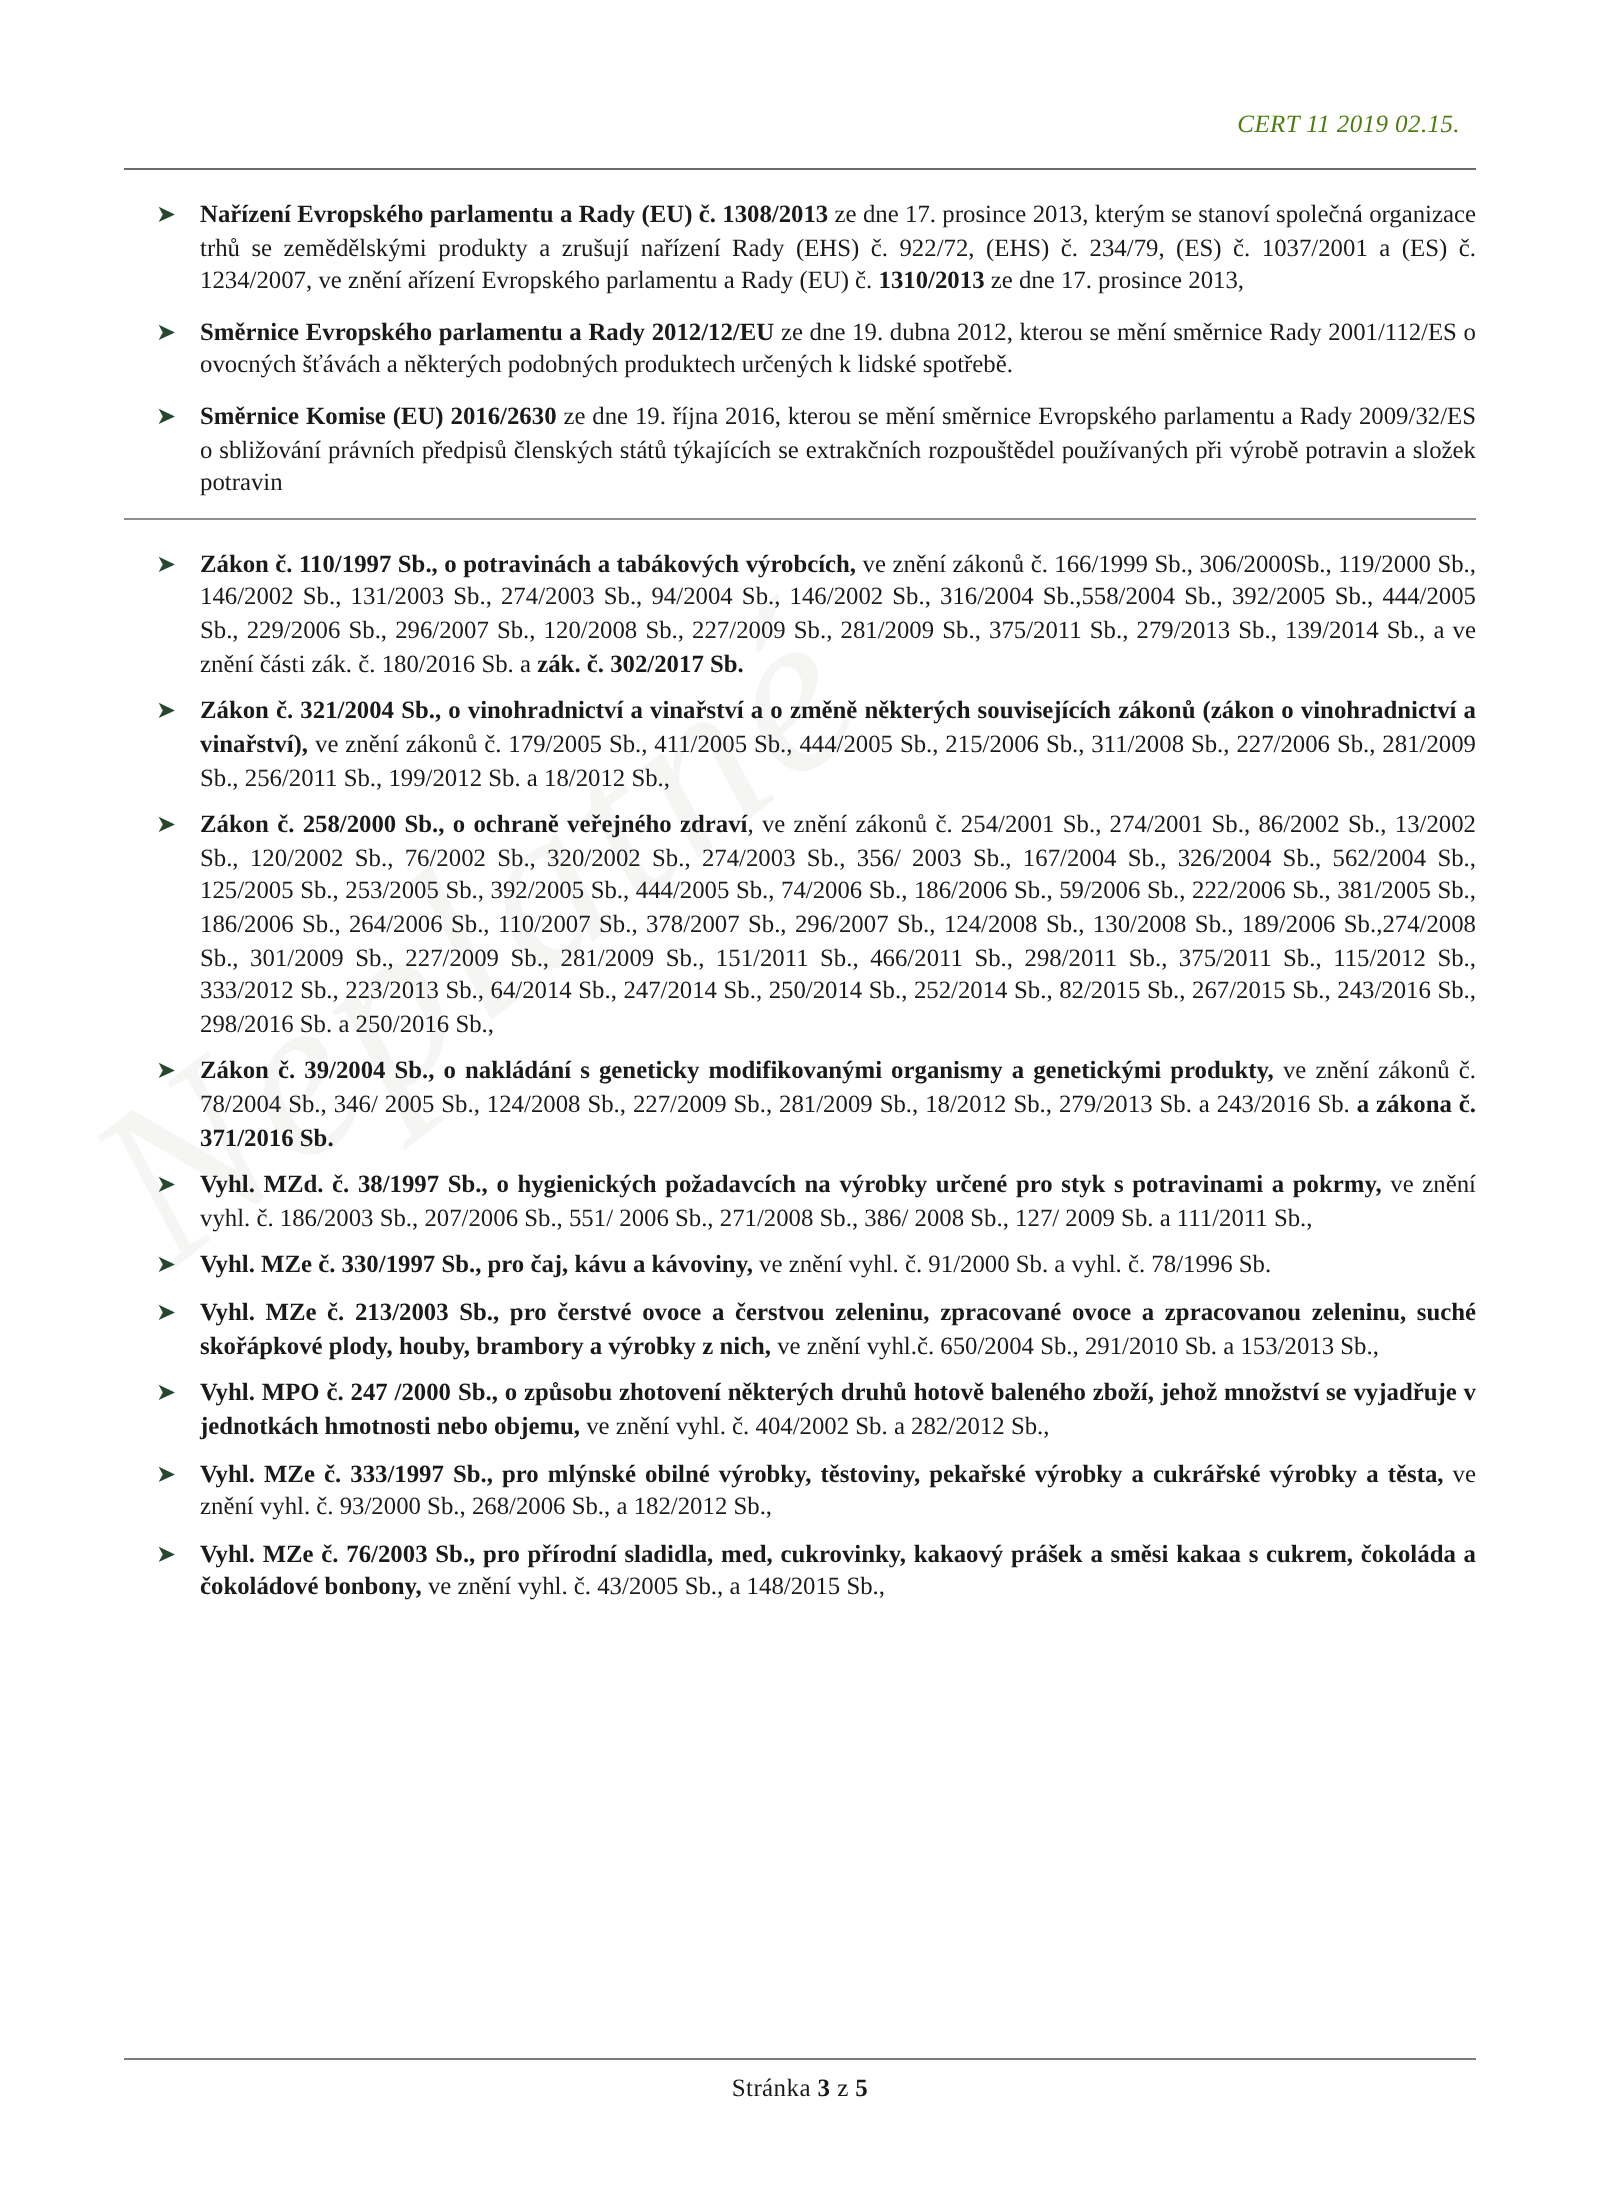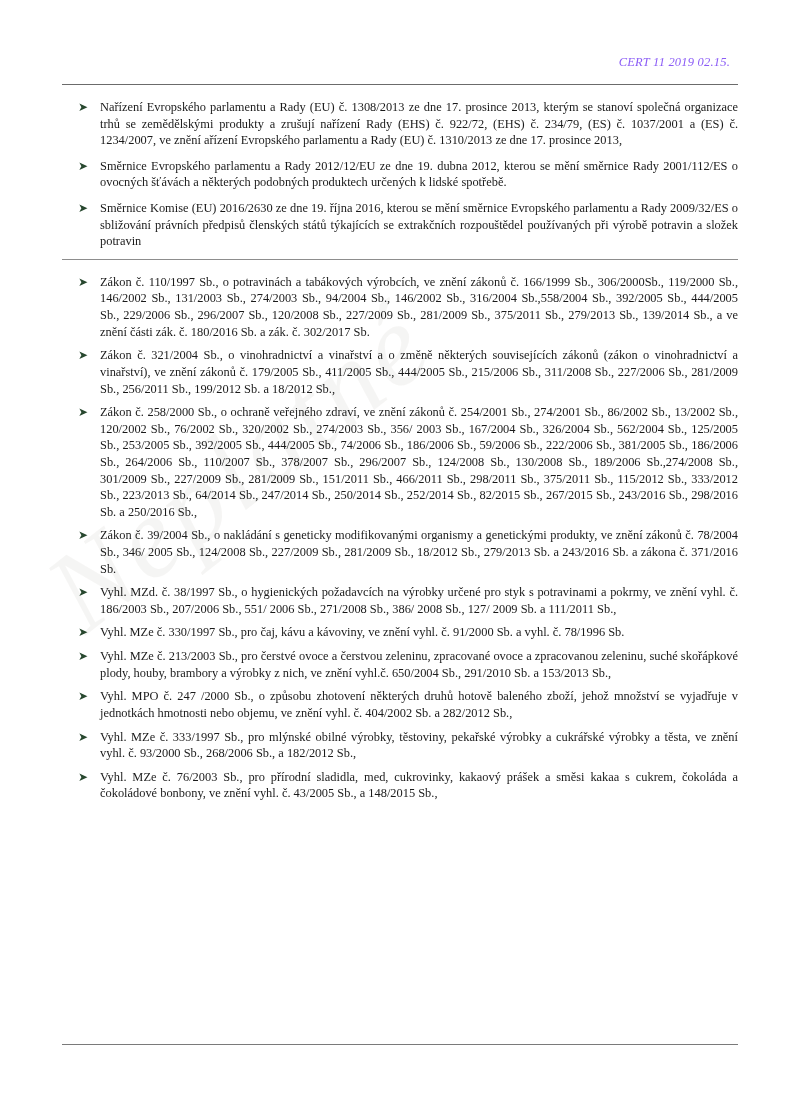--- a/index.html
+++ b/index.html
@@ -40,21 +40,21 @@
     letter-spacing: 4px;
     white-space: nowrap;
   }
   .content { position: relative; z-index: 2; }
 
   .doc-code {
     text-align: right;
     font-style: italic;
     font-size: 12.5px;
     letter-spacing: .2px;
-    color: #8b5cf6;
+    color: #4d7c0f;
     margin: 0 8px 14px 0;
   }
   .rule {
     border: none;
     border-top: 1px solid #6b6b6b;
     margin: 0 0 14px 0;
   }
   .rule.thin { border-top: 1px solid #8d8d8d; }
 
   ul.list {
@@ -72,21 +72,21 @@
   }
   ul.list.tight li { margin-bottom: 7px; }
   .bullet {
     position: absolute;
     left: 16px;
     top: 0px;
     font-size: 12px;
     color: #27472e;
     line-height: 1.34;
   }
-  .b { font-weight: normal; }
+  .b { font-weight: bold; }
 
   .footer {
     position: absolute;
     left: 62px;
     right: 62px;
     bottom: 48px;
     text-align: center;
     font-size: 12.5px;
   }
   .footer .sep {
@@ -127,15 +127,16 @@
         <li><span class="bullet">➤</span><span class="b">Vyhl. MZe č. 213/2003 Sb., pro čerstvé ovoce a čerstvou zeleninu, zpracované ovoce a zpracovanou zeleninu, suché skořápkové plody, houby, brambory a výrobky z nich,</span><span> ve znění vyhl.č. 650/2004 Sb., 291/2010 Sb. a 153/2013 Sb.,</span></li>
         <li><span class="bullet">➤</span><span class="b">Vyhl. MPO č. 247 /2000 Sb., o způsobu zhotovení některých druhů hotově baleného zboží, jehož množství se vyjadřuje v jednotkách hmotnosti nebo objemu,</span><span> ve znění vyhl. č. 404/2002 Sb. a 282/2012 Sb.,</span></li>
         <li><span class="bullet">➤</span><span class="b">Vyhl. MZe č. 333/1997 Sb., pro mlýnské obilné výrobky, těstoviny, pekařské výrobky a cukrářské výrobky a těsta,</span><span> ve znění vyhl. č. 93/2000 Sb., 268/2006 Sb., a 182/2012 Sb.,</span></li>
         <li><span class="bullet">➤</span><span class="b">Vyhl. MZe č. 76/2003 Sb., pro přírodní sladidla, med, cukrovinky, kakaový prášek a směsi kakaa s cukrem, čokoláda a čokoládové bonbony,</span><span> ve znění vyhl. č. 43/2005 Sb., a 148/2015 Sb.,</span></li>
       </ul>
 
   </div>
 
   <div class="footer">
     <hr class="sep">
+    <div class="footer-text"><span>Stránka </span><span class="b">3</span><span> z </span><span class="b">5</span></div>
   </div>
 
 </div>
 
 </body></html>

